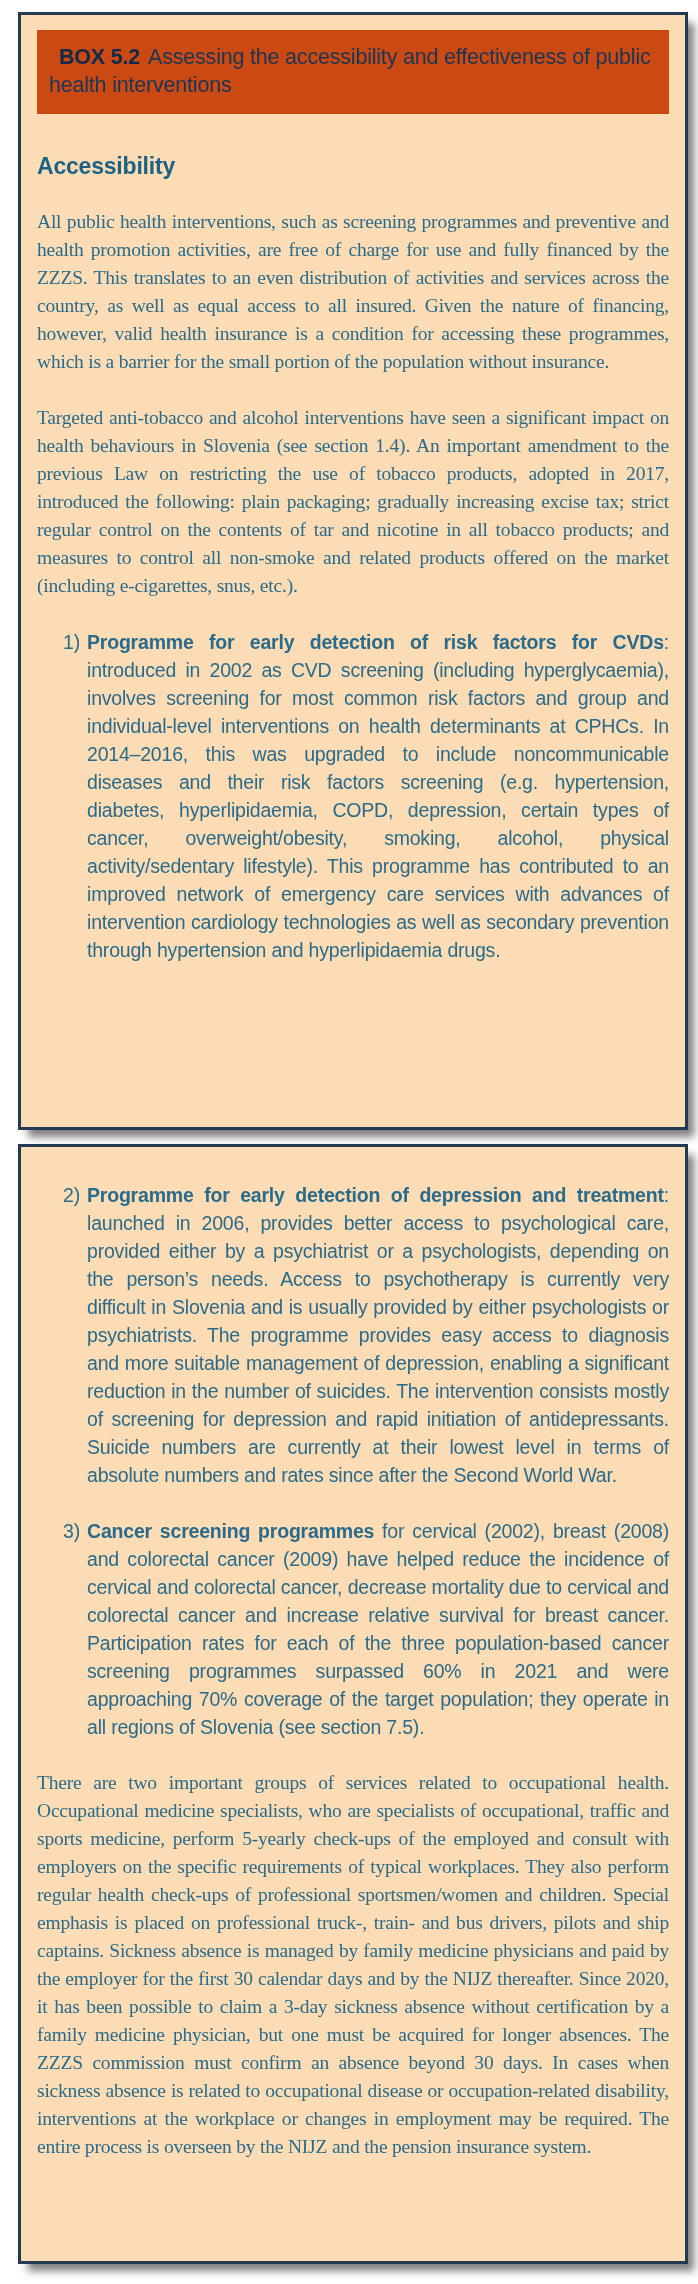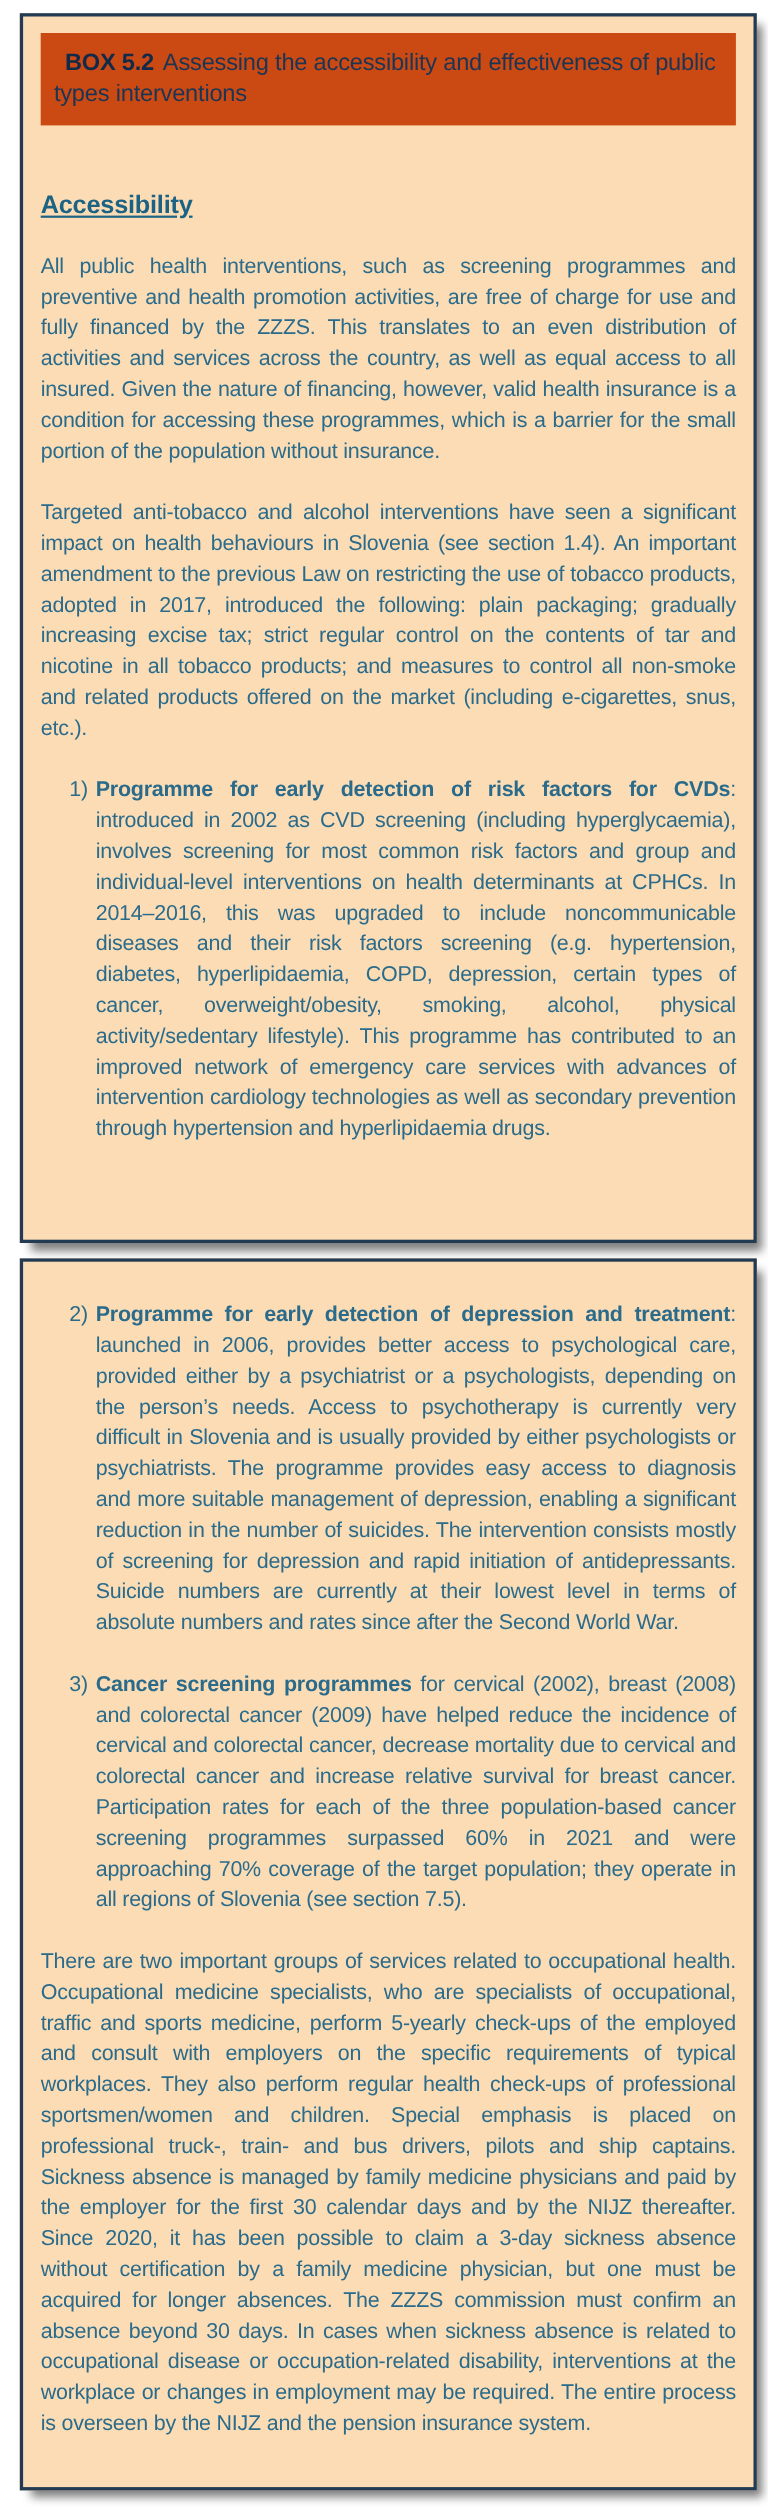--- a/index.html
+++ b/index.html
@@ -39,24 +39,25 @@
     margin-right:8px;
   }
   h2{
     font-size:23px;
     line-height:28px;
     font-weight:700;
     color:#1b6285;
     margin:56px 0 0 0;
     letter-spacing:-0.2px;
   }
-  h2.first{margin-top:58px;text-decoration:underline;}
+  h2.first{margin-top:38px;}
   p{
     margin:28px 0 0 0;
     text-align:justify;
+    font-family:Liberation Serif, serif;
   }
   p.follow{
     margin-top:0;
     text-indent:22px;
   }
   .list-item{
     display:flex;
     margin:28px 0 0 26px;
   }
   .num{
@@ -69,21 +70,21 @@
   .li-body strong{font-weight:700;}
 </style>
 </head>
 <body>
 
 <div class="page">
 
   <div class="boxed box-1">
 
     <div class="band">
-      <span class="band-label">BOX 5.2</span><span>Assessing the accessibility and effectiveness of public types interventions</span>
+      <span class="band-label">BOX 5.2</span><span>Assessing the accessibility and effectiveness of public health interventions</span>
     </div>
 
     <h2 class="first">Accessibility</h2>
     <p>All public health interventions, such as screening programmes and preventive and health promotion activities, are free of charge for use and fully financed by the ZZZS. This translates to an even distribution of activities and services across the country, as well as equal access to all insured. Given the nature of financing, however, valid health insurance is a condition for accessing these programmes, which is a barrier for the small portion of the population without insurance.</p>
 
     <p>Targeted anti-tobacco and alcohol interventions have seen a significant impact on health behaviours in Slovenia (see section 1.4). An important amendment to the previous Law on restricting the use of tobacco products, adopted in 2017, introduced the following: plain packaging; gradually increasing excise tax; strict regular control on the contents of tar and nicotine in all tobacco products; and measures to control all non-smoke and related products offered on the market (including e-cigarettes, snus, etc.).</p>
 
     <div class="list-item">
       <span class="num">1)</span>
       <div class="li-body">

